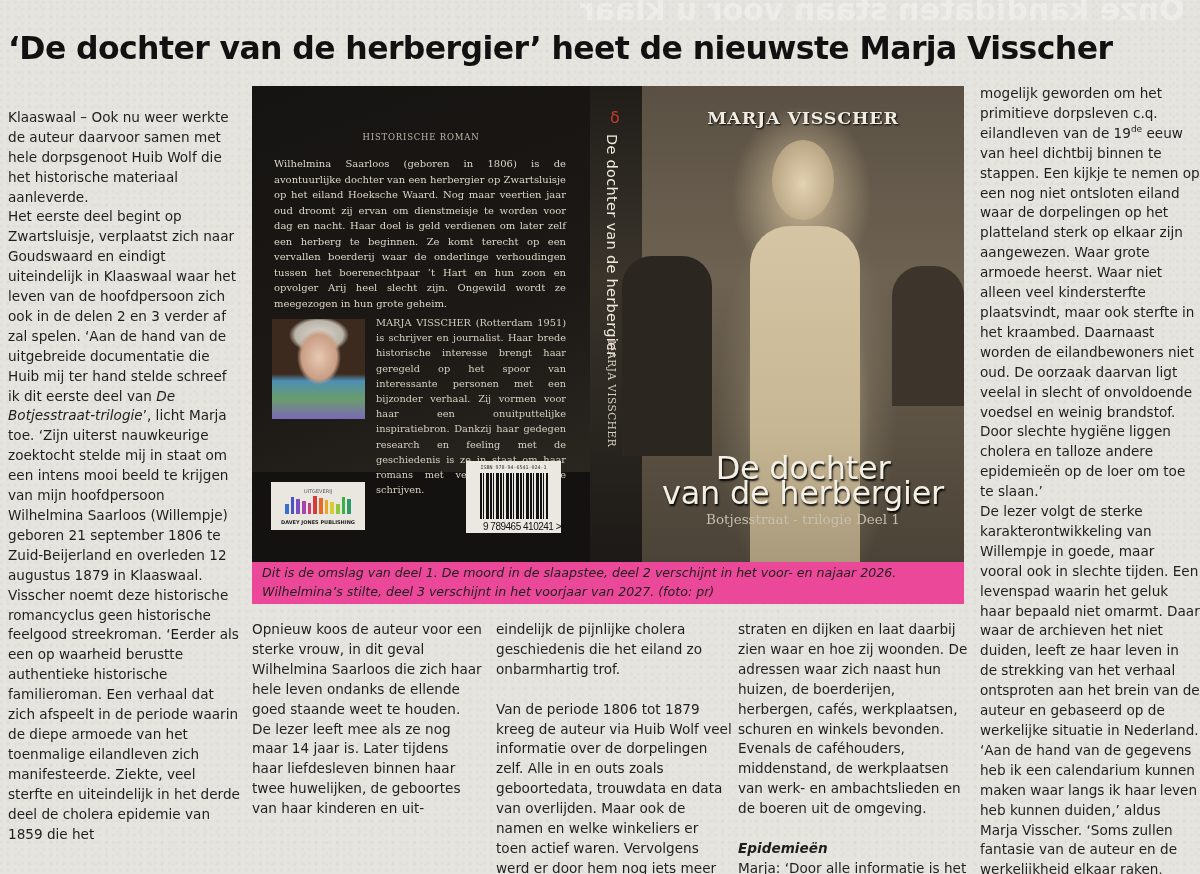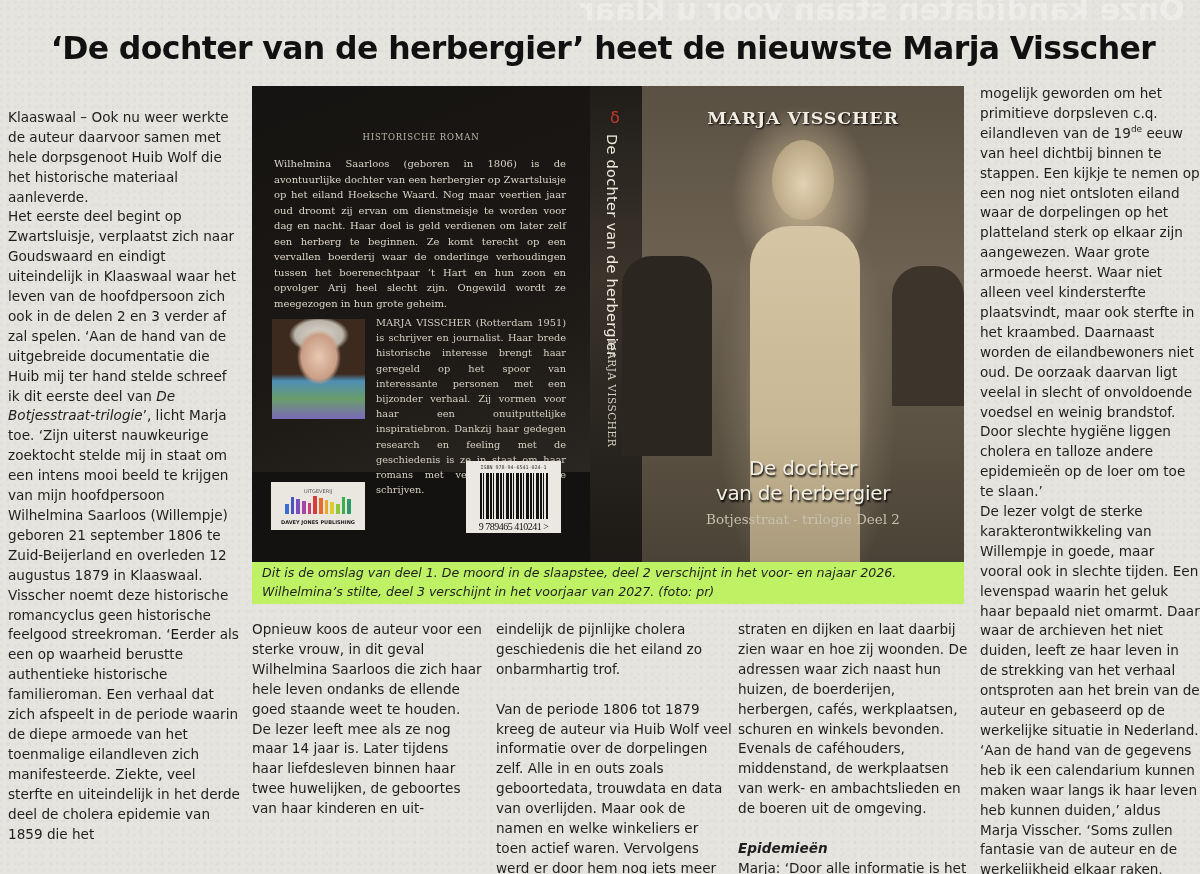--- a/index.html
+++ b/index.html
@@ -13,21 +13,21 @@
     font-family:"DejaVu Sans", sans-serif;
     color:#1e1e1e;
   }
   .ghost {
     position:absolute; top:-8px; left:580px; font-size:30px; font-weight:bold;
     color:rgba(255,255,255,0.35); transform:scaleX(-1); white-space:nowrap;
   }
   .headline {
     position:absolute; left:8px; top:30px; width:1190px;
     font-family:"DejaVu Sans", sans-serif; font-weight:bold;
-    font-size:31.5px; letter-spacing:-0.6px; color:#111; white-space:nowrap;text-align:center;
+    font-size:31.5px; letter-spacing:-0.6px; color:#111; white-space:nowrap;
   }
   .col { position:absolute; font-size:13.6px; line-height:19.9px; }
   .col p { margin:0; }
   .lead { font-weight:bold; }
   .gap { height:19.9px; }
   .col1 { left:8px; top:88px; width:232px; }
   .col2 { left:252px; top:620px; width:230px; }
   .col3 { left:496px; top:620px; width:236px; }
   .col4 { left:738px; top:620px; width:230px; }
   .col5 { left:980px; top:84px; width:220px; }
@@ -100,47 +100,47 @@
   .logo-bars span { flex:1; }
   .logo-name { position:absolute; bottom:5px; width:100%; text-align:center; font-size:5px; font-weight:bold; color:#222; }
   .barcode-box {
     position:absolute; left:214px; top:375px; width:95px; height:72px; background:#ebe8e1;
   }
   .isbn-top { position:absolute; top:3px; width:100%; text-align:center; font-size:5px; color:#333; font-family:"DejaVu Sans Mono", monospace; }
   .bars {
     position:absolute; left:14px; top:12px; width:68px; height:46px;
     background:repeating-linear-gradient(90deg,#111 0 2px,#ebe8e1 2px 3px,#111 3px 4px,#ebe8e1 4px 6px,#111 6px 9px,#ebe8e1 9px 10px);
   }
-  .isbn-num { position:absolute; bottom:1px; width:100%; text-align:center; font-size:10px; color:#111; font-family:Liberation Serif, serif; letter-spacing:-0.5px; }
+  .isbn-num { position:absolute; bottom:1px; width:100%; text-align:right; font-size:10px; color:#111; font-family:Liberation Sans, sans-serif; letter-spacing:-0.5px; }
   .spine-mark { position:absolute; left:18px; top:22px; width:14px; height:22px; color:#c73a2c; font-size:16px; text-align:center; }
   .spine-title {
     position:absolute; left:14px; top:48px; writing-mode:vertical-rl;
     font-size:14.5px; color:#efe9dc; white-space:nowrap; letter-spacing:0.3px;
   }
   .spine-author {
     position:absolute; left:16px; top:254px; writing-mode:vertical-rl;
     font-family:"DejaVu Serif", serif; font-size:10.5px; color:#d7cfc1; white-space:nowrap; letter-spacing:0.5px;
   }
   .front-author {
     position:absolute; left:0; width:322px; top:22px; text-align:center;
     font-family:"DejaVu Serif", serif; font-weight:bold; font-size:17.5px; color:#f1ece2;
     letter-spacing:0.8px; text-shadow:1px 1px 2px #000;
   }
   .front-title {
     position:absolute; left:0; width:322px; top:370px; text-align:center;
-    font-size:20px; line-height:25px; color:#f4efe4; letter-spacing:-0.3px;
+    font-size:32px; line-height:25px; color:#f4efe4; letter-spacing:-0.3px;
     text-shadow:1px 2px 2px #000;
   }
   .front-sub {
     position:absolute; left:0; width:322px; top:425px; text-align:center;
     font-family:"DejaVu Serif", serif; font-size:13.5px; color:#c8bfae;
   }
   .caption {
     position:absolute; left:252px; top:562px; width:712px; height:42px;
-    background:#bef264; font-style:italic; font-size:12.6px; line-height:19px;
+    background:#ec4899; font-style:italic; font-size:12.6px; line-height:19px;
     padding:1px 10px; box-sizing:border-box; color:#1f1f1f;
   }
 </style>
 </head>
 <body>
 
 <div class="ghost">Onze kandidaten staan voor u klaar</div>
 
 <h1 class="headline" style="margin:0;">‘De dochter van de herbergier’ heet de nieuwste Marja Visscher</h1>
 
@@ -189,21 +189,21 @@
   <div class="front">
     <div class="figure-left"></div>
     <div class="figure-right"></div>
     <div class="girl-dress"></div>
     <div class="girl-head"></div>
     <div class="front-author">MARJA VISSCHER</div>
     <div class="front-title">
       <div>De dochter</div>
       <div>van de herbergier</div>
     </div>
-    <div class="front-sub">Botjesstraat - trilogie Deel 2</div>
+    <div class="front-sub">Botjesstraat - trilogie Deel 1</div>
   </div>
 </div>
 
 <div class="caption">Dit is de omslag van deel 1. De moord in de slaapstee, deel 2 verschijnt in het voor- en najaar 2026. Wilhelmina’s stilte, deel 3 verschijnt in het voorjaar van 2027. (foto: pr)</div>
 
 <div class="col col2">
   <p>Opnieuw koos de auteur voor een sterke vrouw, in dit geval Wilhelmina Saarloos die zich haar hele leven ondanks de ellende goed staande weet te houden. De lezer leeft mee als ze nog maar 14 jaar is. Later tijdens haar liefdesleven binnen haar twee huwelijken, de geboortes van haar kinderen en uit-</p>
 </div>
 
 <div class="col col3">

